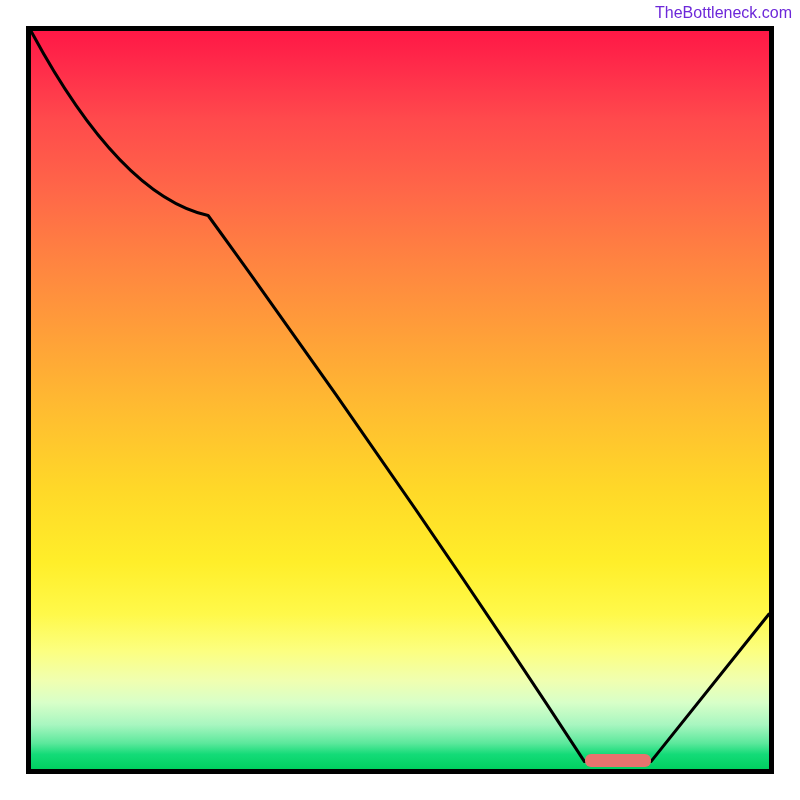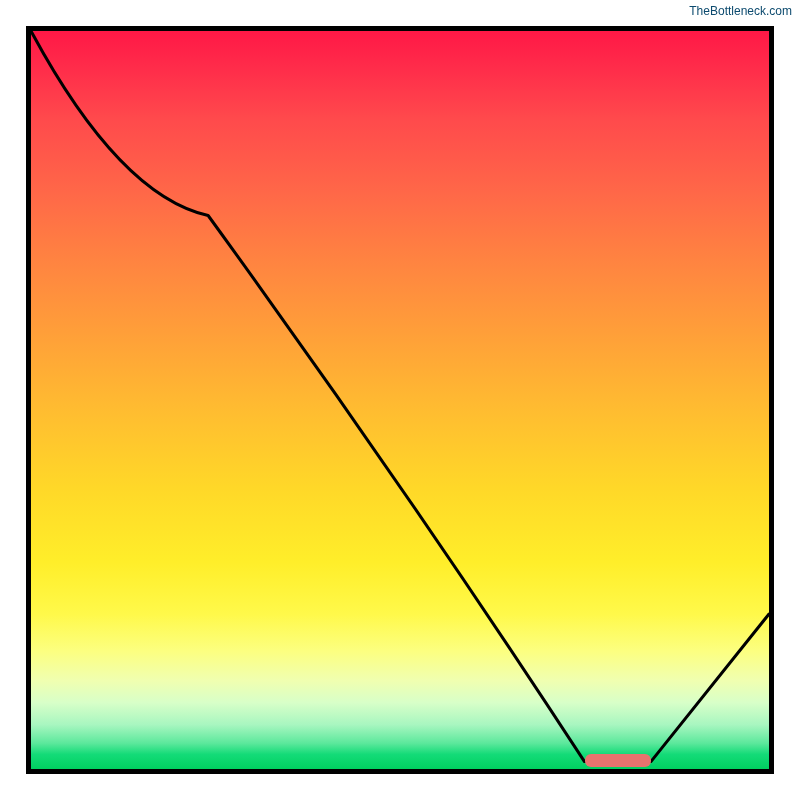--- a/index.html
+++ b/index.html
@@ -7,22 +7,22 @@
     width: 800px;
     height: 800px;
     background: #ffffff;
     position: relative;
     font-family: Arial, sans-serif;
   }
   .watermark {
     position: absolute;
     top: 4px;
     right: 8px;
-    color: #0c4a6e;
-    font-size: 12px;
+    color: #6d28d9;
+    font-size: 16px;
     font-weight: normal;
     z-index: 10;
   }
   .chart-frame {
     position: absolute;
     left: 26px;
     top: 26px;
     width: 748px;
     height: 748px;
     border: 5px solid #000000;

